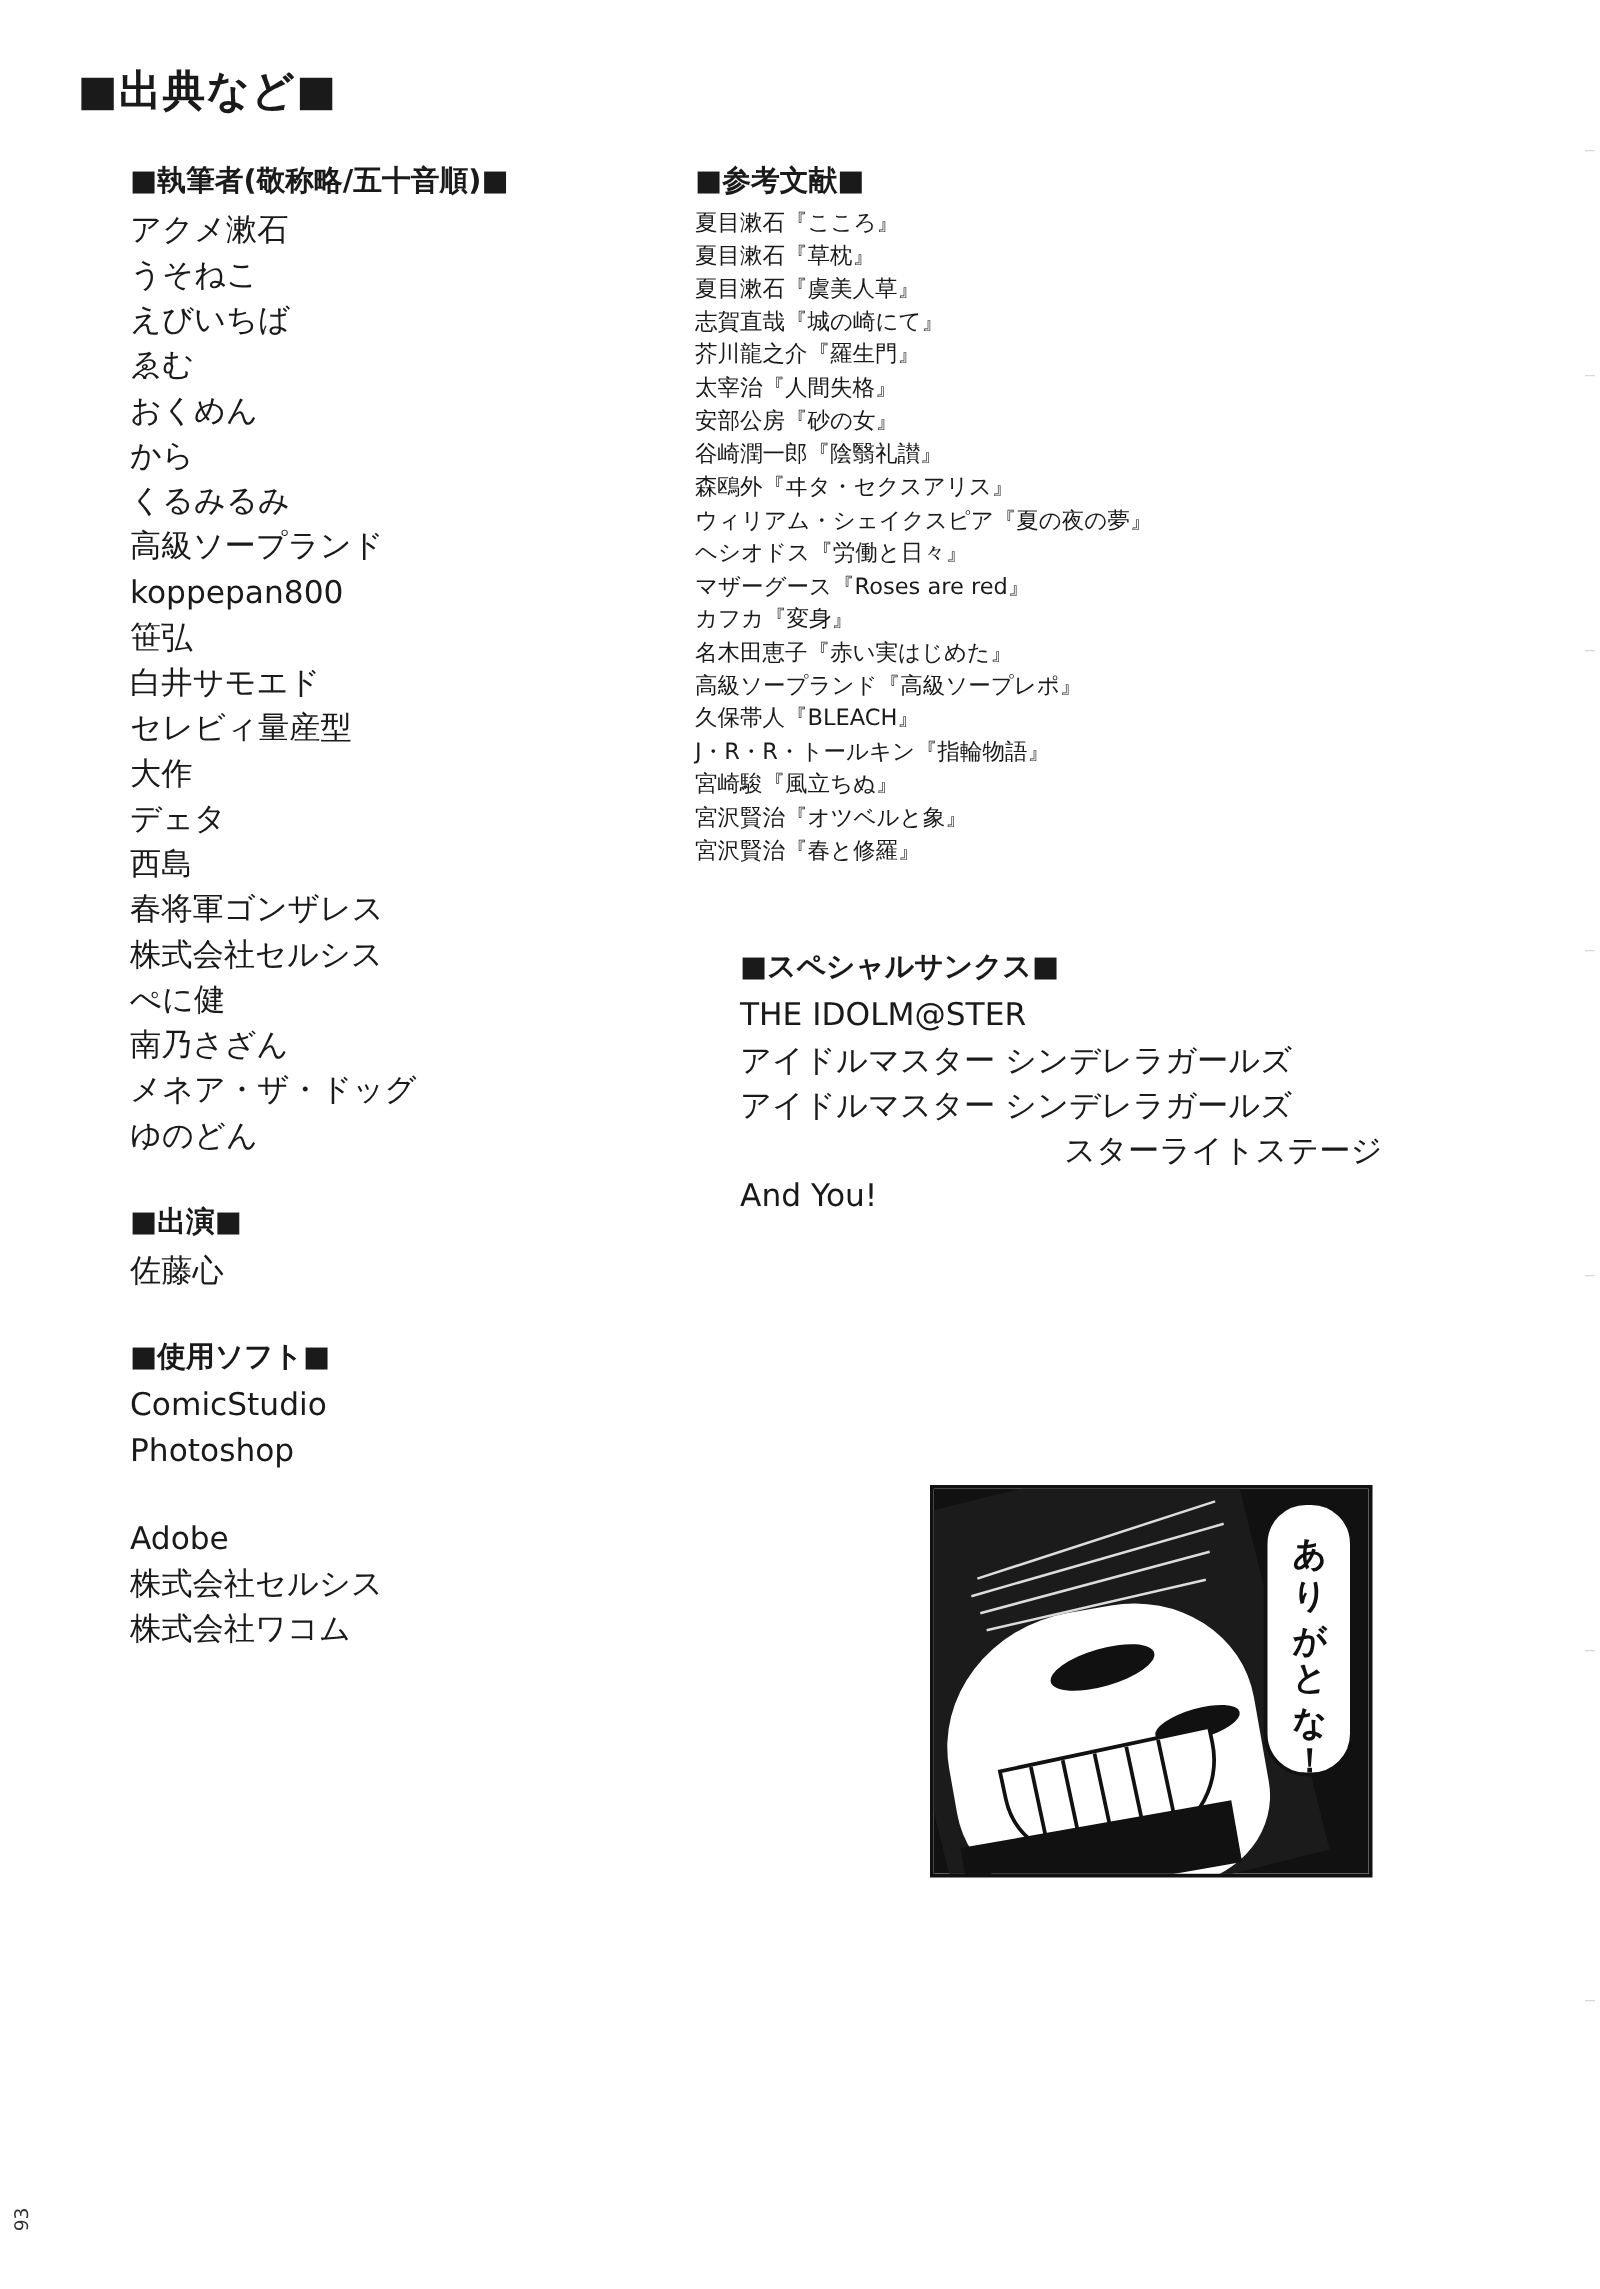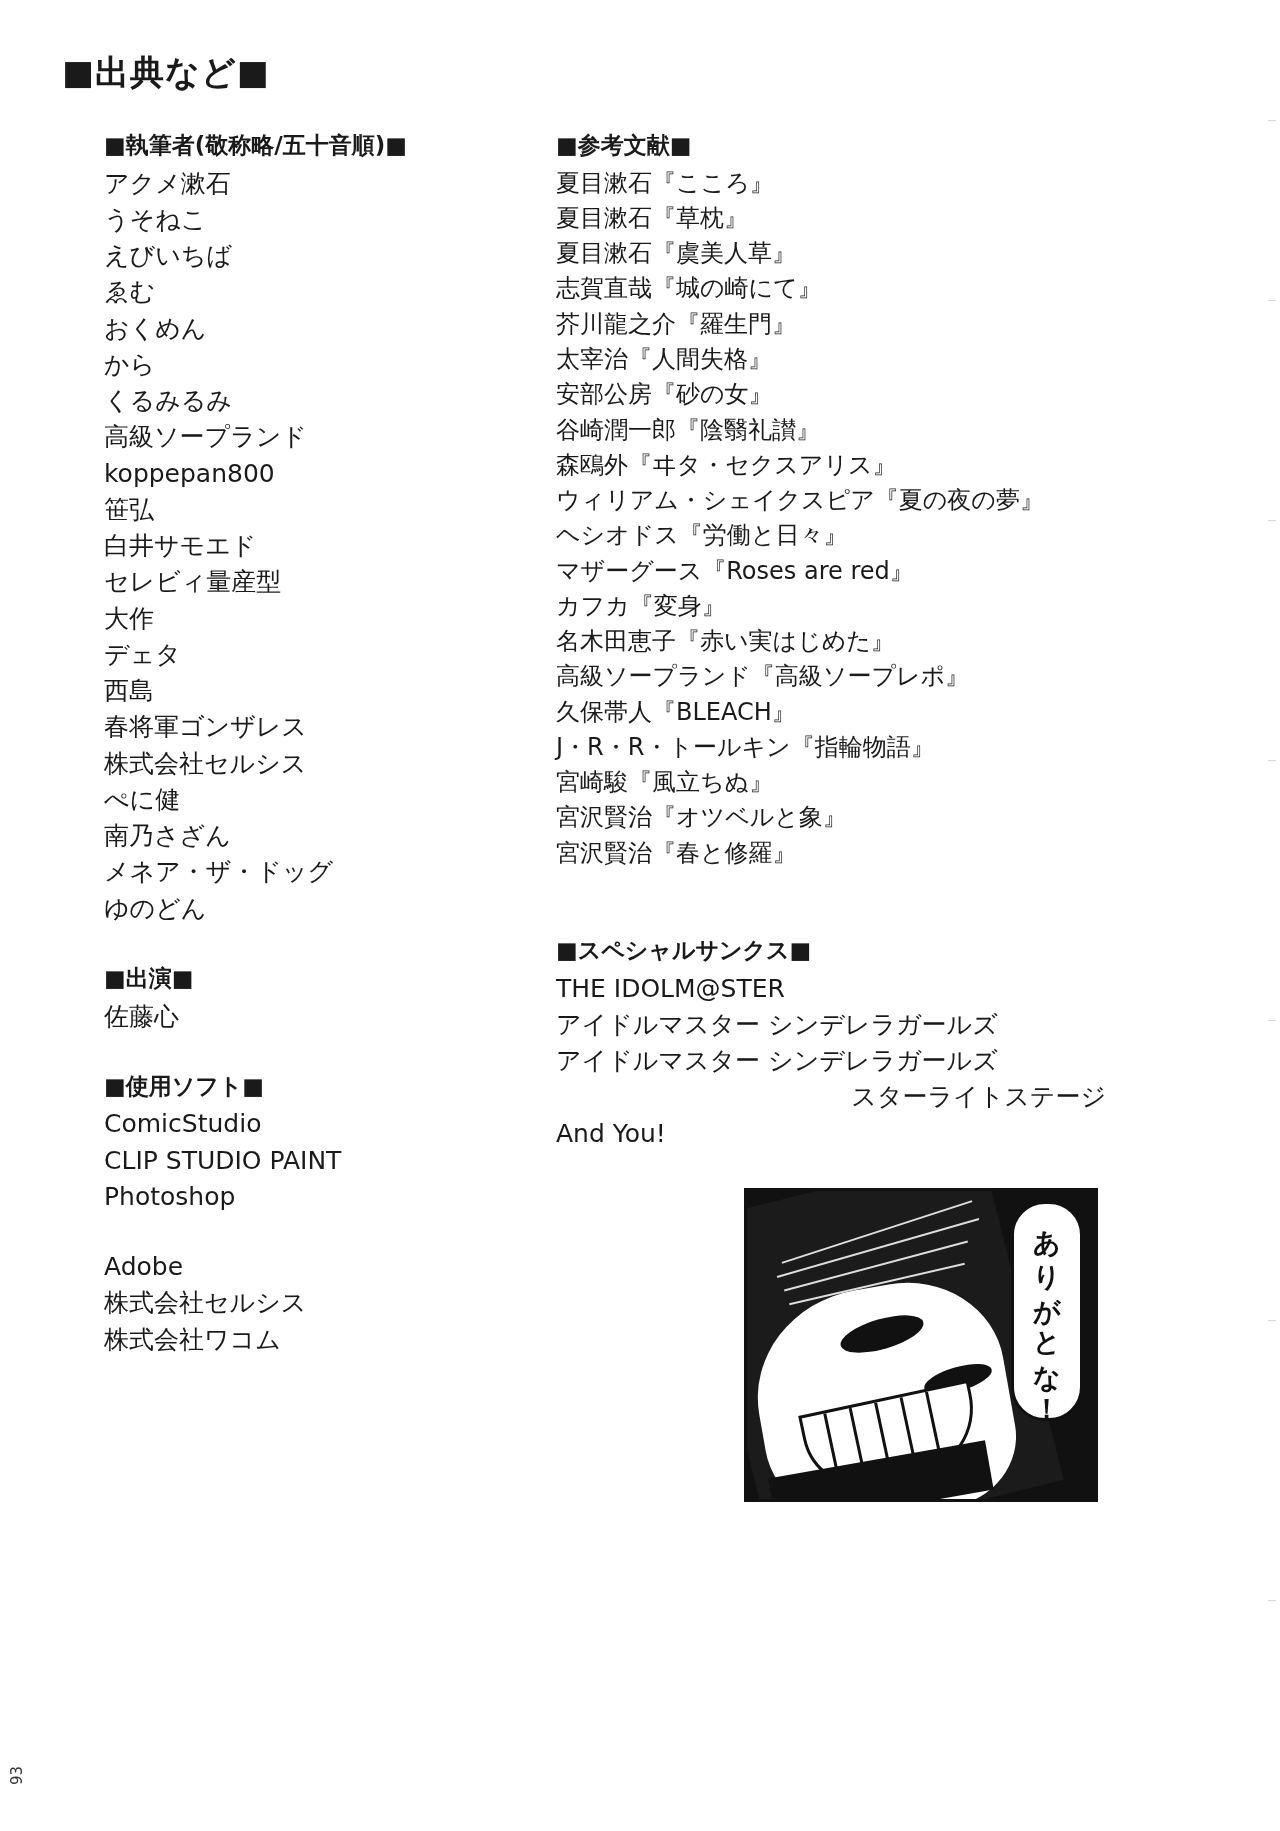--- a/index.html
+++ b/index.html
@@ -62,27 +62,28 @@
     font-size: 25px;
     line-height: 1.45;
     white-space: nowrap;
   }
   .item.indent-right {
     text-align: right;
     padding-right: 10px;
   }
 
   .ref .item {
-    font-size: 24px;
+    font-size: 18px;
     line-height: 1.47;
   }
 
   
   .col-right .section.thanks {
     margin-top: 62px;
+    margin-left: 36px;
   }
 
   
   .panel {
     position: absolute;
     left: 744px;
     top: 1188px;
     width: 348px;
     height: 308px;
     border: 3px solid #111;
@@ -231,21 +232,20 @@
     </div>
 
     <div class="section">
       <div class="sec-head">■出演■</div>
       <div class="item">佐藤心</div>
     </div>
 
     <div class="section">
       <div class="sec-head">■使用ソフト■</div>
       <div class="item">ComicStudio</div>
-      <div class="item">CLIP STUDIO PAINT</div>
       <div class="item">Photoshop</div>
     </div>
 
     <div class="section">
       <div class="item">Adobe</div>
       <div class="item">株式会社セルシス</div>
       <div class="item">株式会社ワコム</div>
     </div>
 
   </div>

